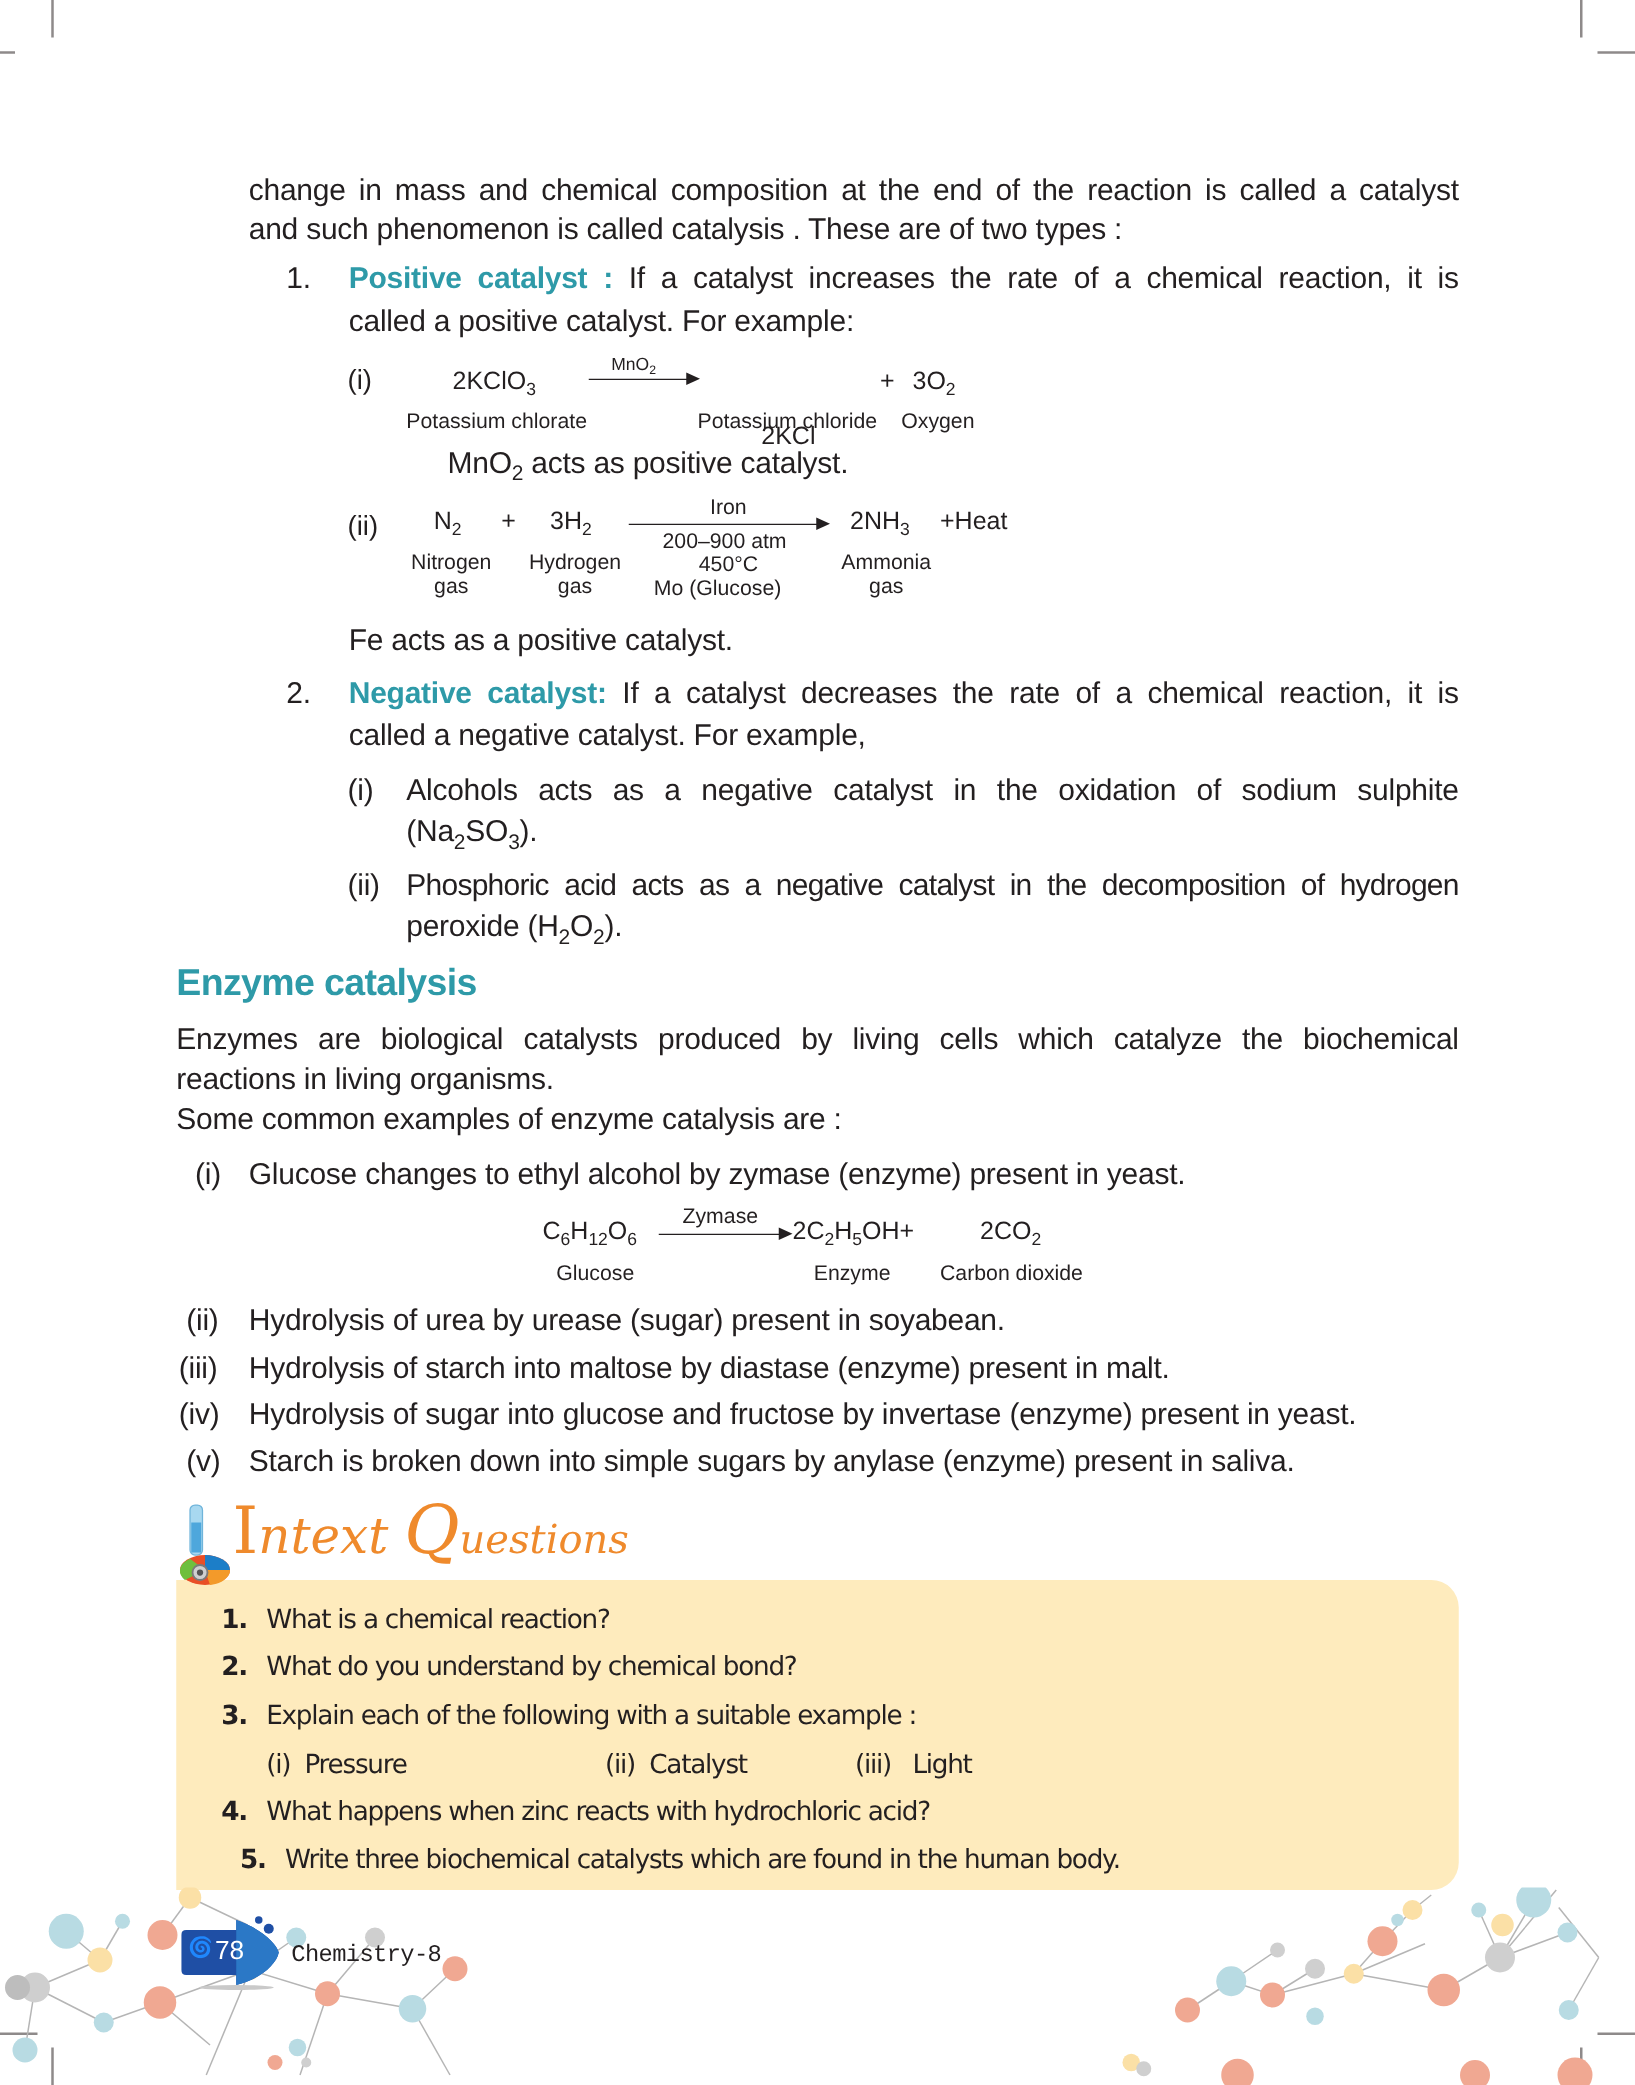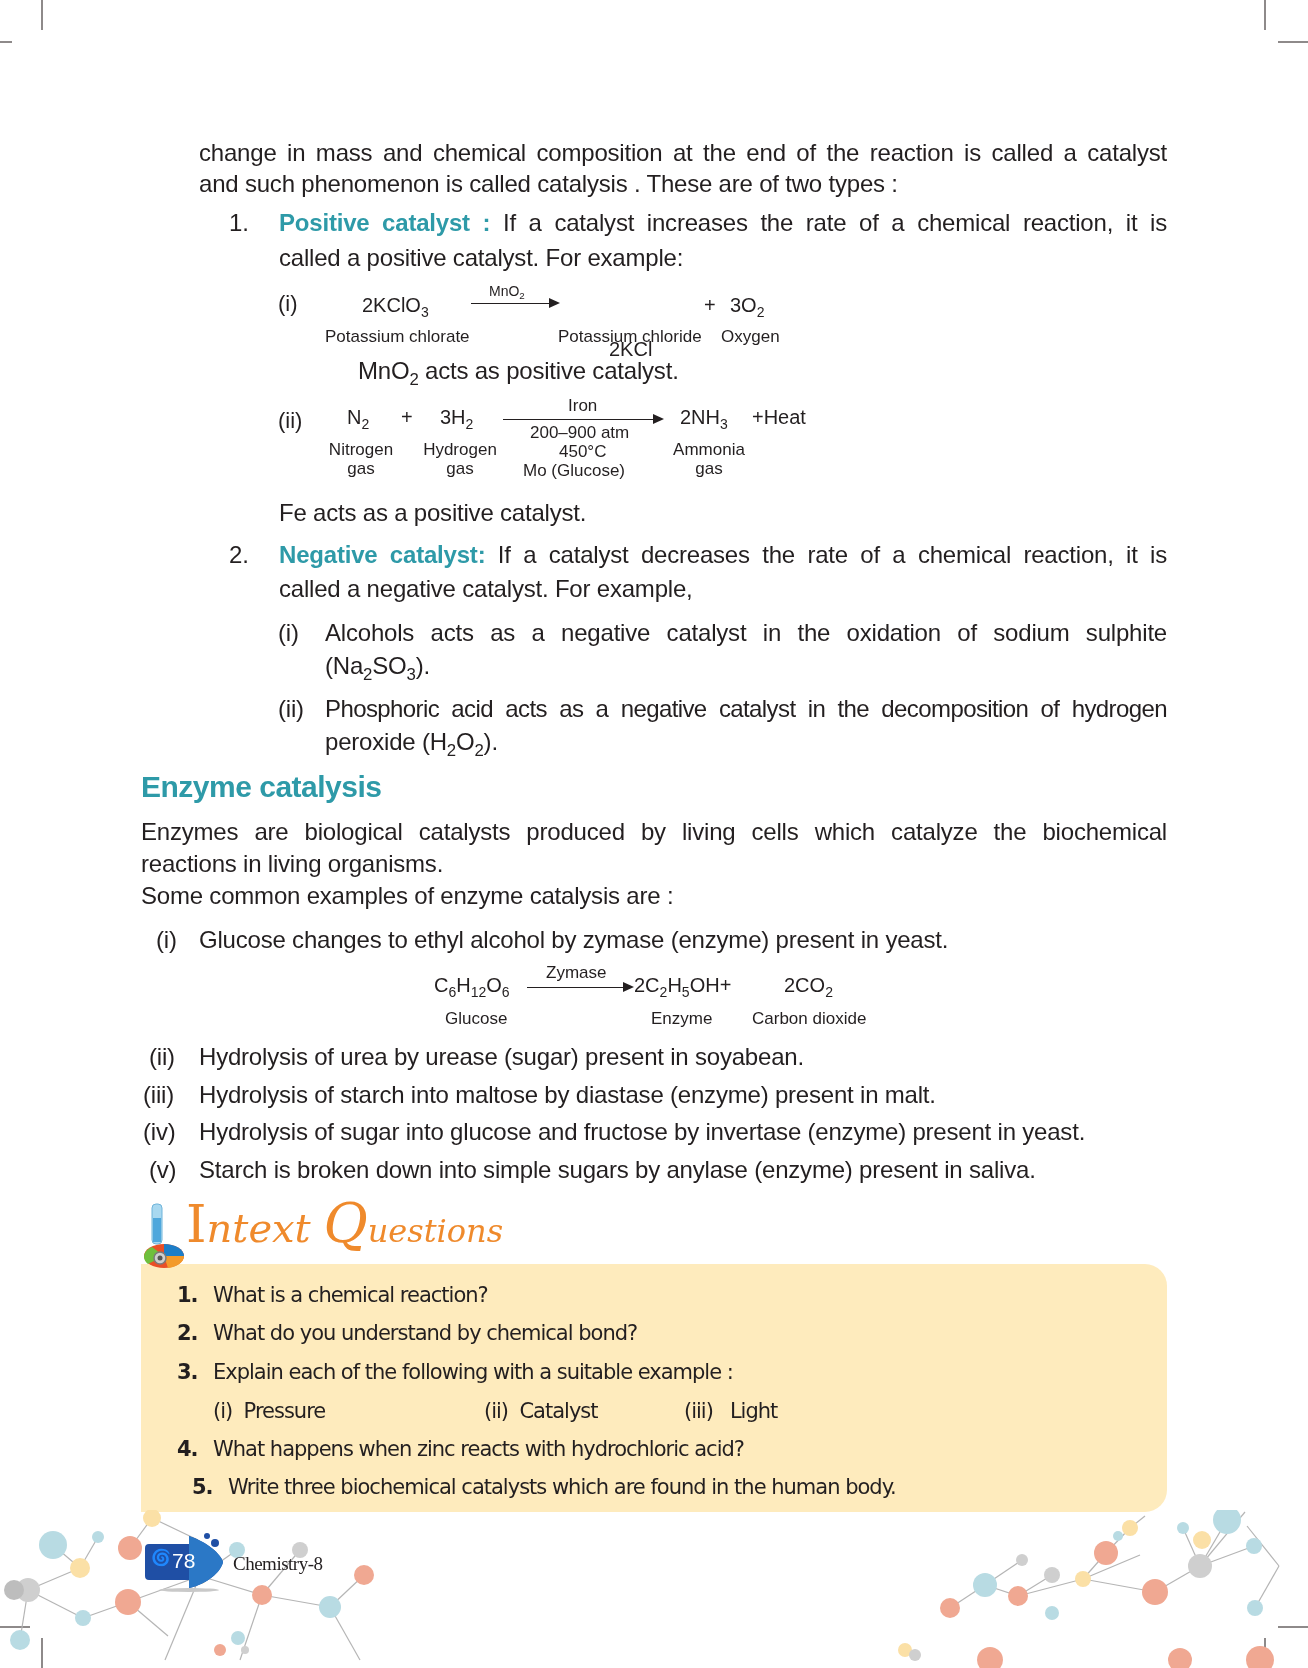--- a/index.html
+++ b/index.html
@@ -263,13 +263,13 @@
   <svg width="82" height="60" viewBox="0 0 82 60">
     <circle cx="62" cy="4" r="3" fill="#1f4fa5"></circle>
     <circle cx="70" cy="11" r="4" fill="#1f4fa5"></circle>
     <path d="M4 12 L44 12 L44 4 C62 10 76 22 78 30 C76 40 62 52 44 56 L44 48 L4 48 Q0 48 0 44 L0 16 Q0 12 4 12 Z" fill="#1f4fa5"></path>
     <path d="M44 4 C62 10 76 22 78 30 C76 40 62 52 44 56 Z" fill="#2b78c6"></path>
     <ellipse cx="44" cy="58" rx="30" ry="2" fill="#c9c9c9"></ellipse>
   </svg>
   <span style="position:absolute;left:6px;top:16px;color:#fff;font-size:16px;">🌀</span>
 </div>
 <div class="abs" style="left:172px;top:1549px;color:#ffffff;font-size:21px;">78</div>
-<div class="abs" style="left:233px;top:1553px;font-family:Liberation Serif, serif;font-size:19px;letter-spacing:-0.5px;color:#231f20;">Chemistry-8</div>
+<div class="abs" style="left:233px;top:1553px;font-family:Liberation Mono, monospace;font-size:19px;letter-spacing:-0.5px;color:#231f20;">Chemistry-8</div>
 
 </body></html>

